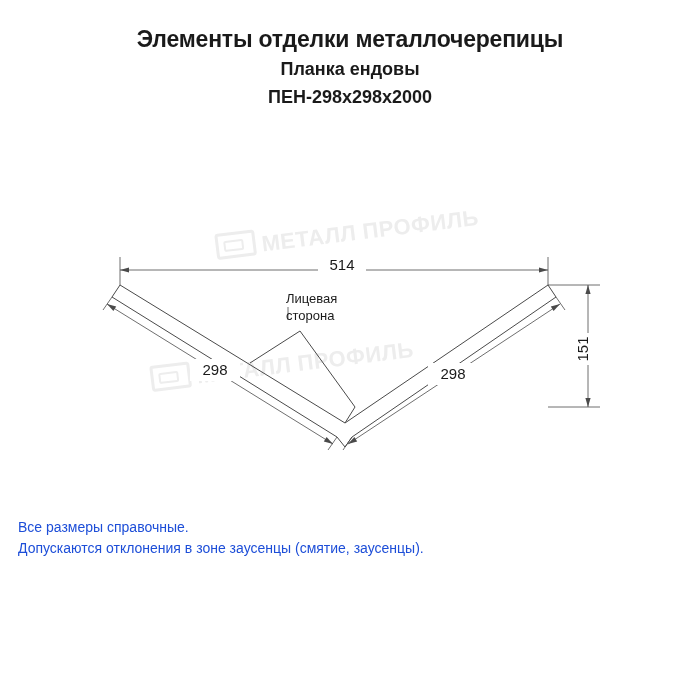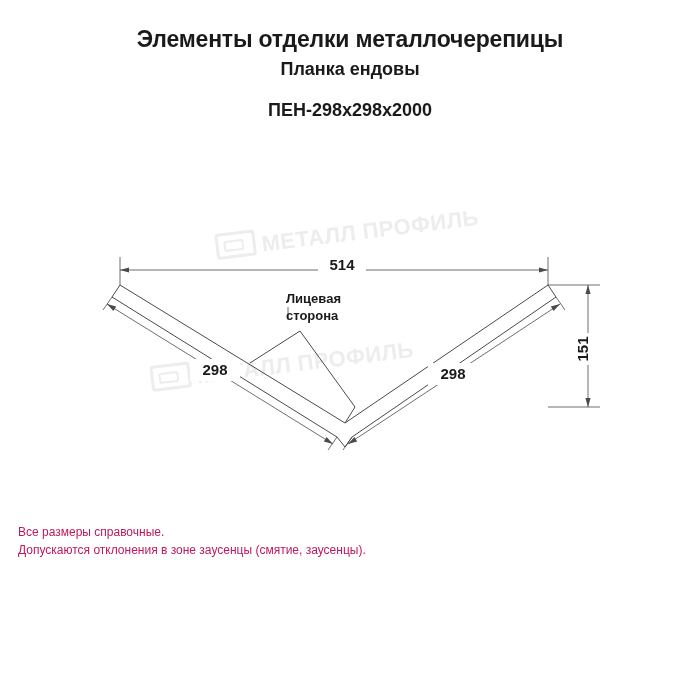--- a/index.html
+++ b/index.html
@@ -30,39 +30,38 @@
     letter-spacing: -0.2px;
     line-height: 1.2;
   }
   .title-sub {
     margin-top: 3px;
     font-size: 18px;
     font-weight: bold;
     line-height: 1.35;
   }
   .title-code {
-    margin-top: 19px;
+    margin-top: 6px;
     font-size: 18px;
     font-weight: bold;
   }
   .drawing {
     position: absolute;
     left: 0;
     top: 185px;
     width: 700px;
     height: 330px;
-    font-weight: bold;
   }
   .footer {
     position: absolute;
     left: 18px;
     bottom: 16px;
-    font-size: 12px;
+    font-size: 14px;
     line-height: 1.55;
-    color: #be185d;
+    color: #1d4ed8;
   }
   .footer div {
     white-space: nowrap;
   }
   svg { display: block; }
   .dim-label {
     font-family: "Liberation Sans", sans-serif;
     font-size: 15px;
     fill: #1a1a1a;
   }

